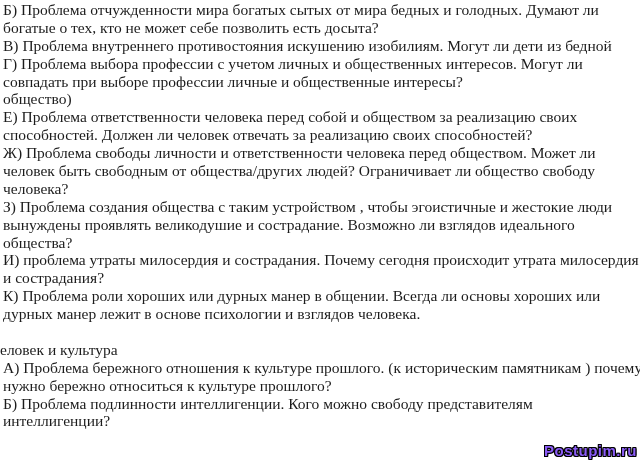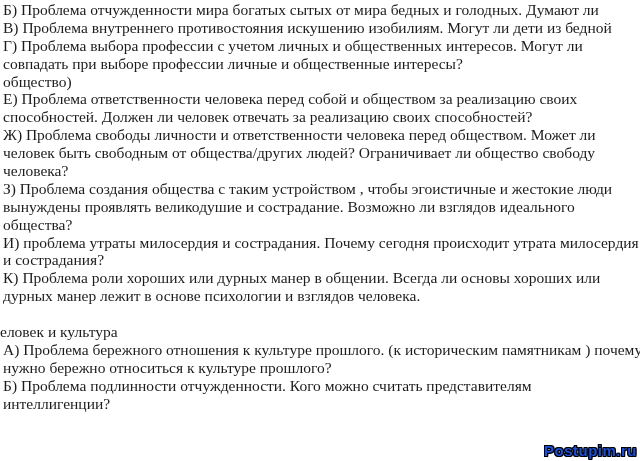--- a/index.html
+++ b/index.html
@@ -32,50 +32,51 @@
     margin-left: -3px;
   }
   .watermark {
     position: absolute;
     right: 3px;
     bottom: 2px;
     font-family: "Liberation Sans", "DejaVu Sans", sans-serif;
     font-weight: bold;
     font-size: 15px;
     letter-spacing: 0.5px;
-    color: #1d4ed8;
+    color: #8b5cf6;
     text-shadow:
       -1px -1px 0 #000, 1px -1px 0 #000,
       -1px  1px 0 #000, 1px  1px 0 #000,
        0   -1px 0 #000, 0    1px 0 #000,
       -1px  0   0 #000, 1px  0   0 #000;
   }
 </style>
 </head>
 <body>
 
 <div class="doc">
   <div class="line">Б) Проблема отчужденности мира богатых сытых от мира бедных и голодных. Думают ли</div>
+  <div class="line">богатые о тех, кто не может себе позволить есть досыта?</div>
   <div class="line">В) Проблема внутреннего противостояния искушению изобилиям. Могут ли дети из бедной</div>
   <div class="line">Г) Проблема выбора профессии с учетом личных и общественных интересов. Могут ли</div>
   <div class="line">совпадать при выборе профессии личные и общественные интересы?</div>
   <div class="line">общество)</div>
   <div class="line">Е) Проблема ответственности человека перед собой и обществом за реализацию своих</div>
   <div class="line">способностей. Должен ли человек отвечать за реализацию своих способностей?</div>
   <div class="line">Ж) Проблема свободы личности и ответственности человека перед обществом. Может ли</div>
   <div class="line">человек быть свободным от общества/других людей? Ограничивает ли общество свободу</div>
   <div class="line">человека?</div>
   <div class="line">З) Проблема создания общества с таким устройством , чтобы эгоистичные и жестокие люди</div>
   <div class="line">вынуждены проявлять великодушие и сострадание. Возможно ли взглядов идеального</div>
   <div class="line">общества?</div>
   <div class="line">И) проблема утраты милосердия и сострадания. Почему сегодня происходит утрата милосердия</div>
   <div class="line">и сострадания?</div>
   <div class="line">К) Проблема роли хороших или дурных манер в общении. Всегда ли основы хороших или</div>
   <div class="line">дурных манер лежит в основе психологии и взглядов человека.</div>
   <div class="line"></div>
   <div class="line flush-left">еловек и культура</div>
   <div class="line">А) Проблема бережного отношения к культуре прошлого. (к историческим памятникам ) почему</div>
   <div class="line">нужно бережно относиться к культуре прошлого?</div>
-  <div class="line">Б) Проблема подлинности отчужденности. Кого можно считать представителям</div>
+  <div class="line">Б) Проблема подлинности интеллигенции. Кого можно свободу представителям</div>
   <div class="line">интеллигенции?</div>
 </div>
 
 <div class="watermark">Postupim.ru</div>
 
 </body></html>

